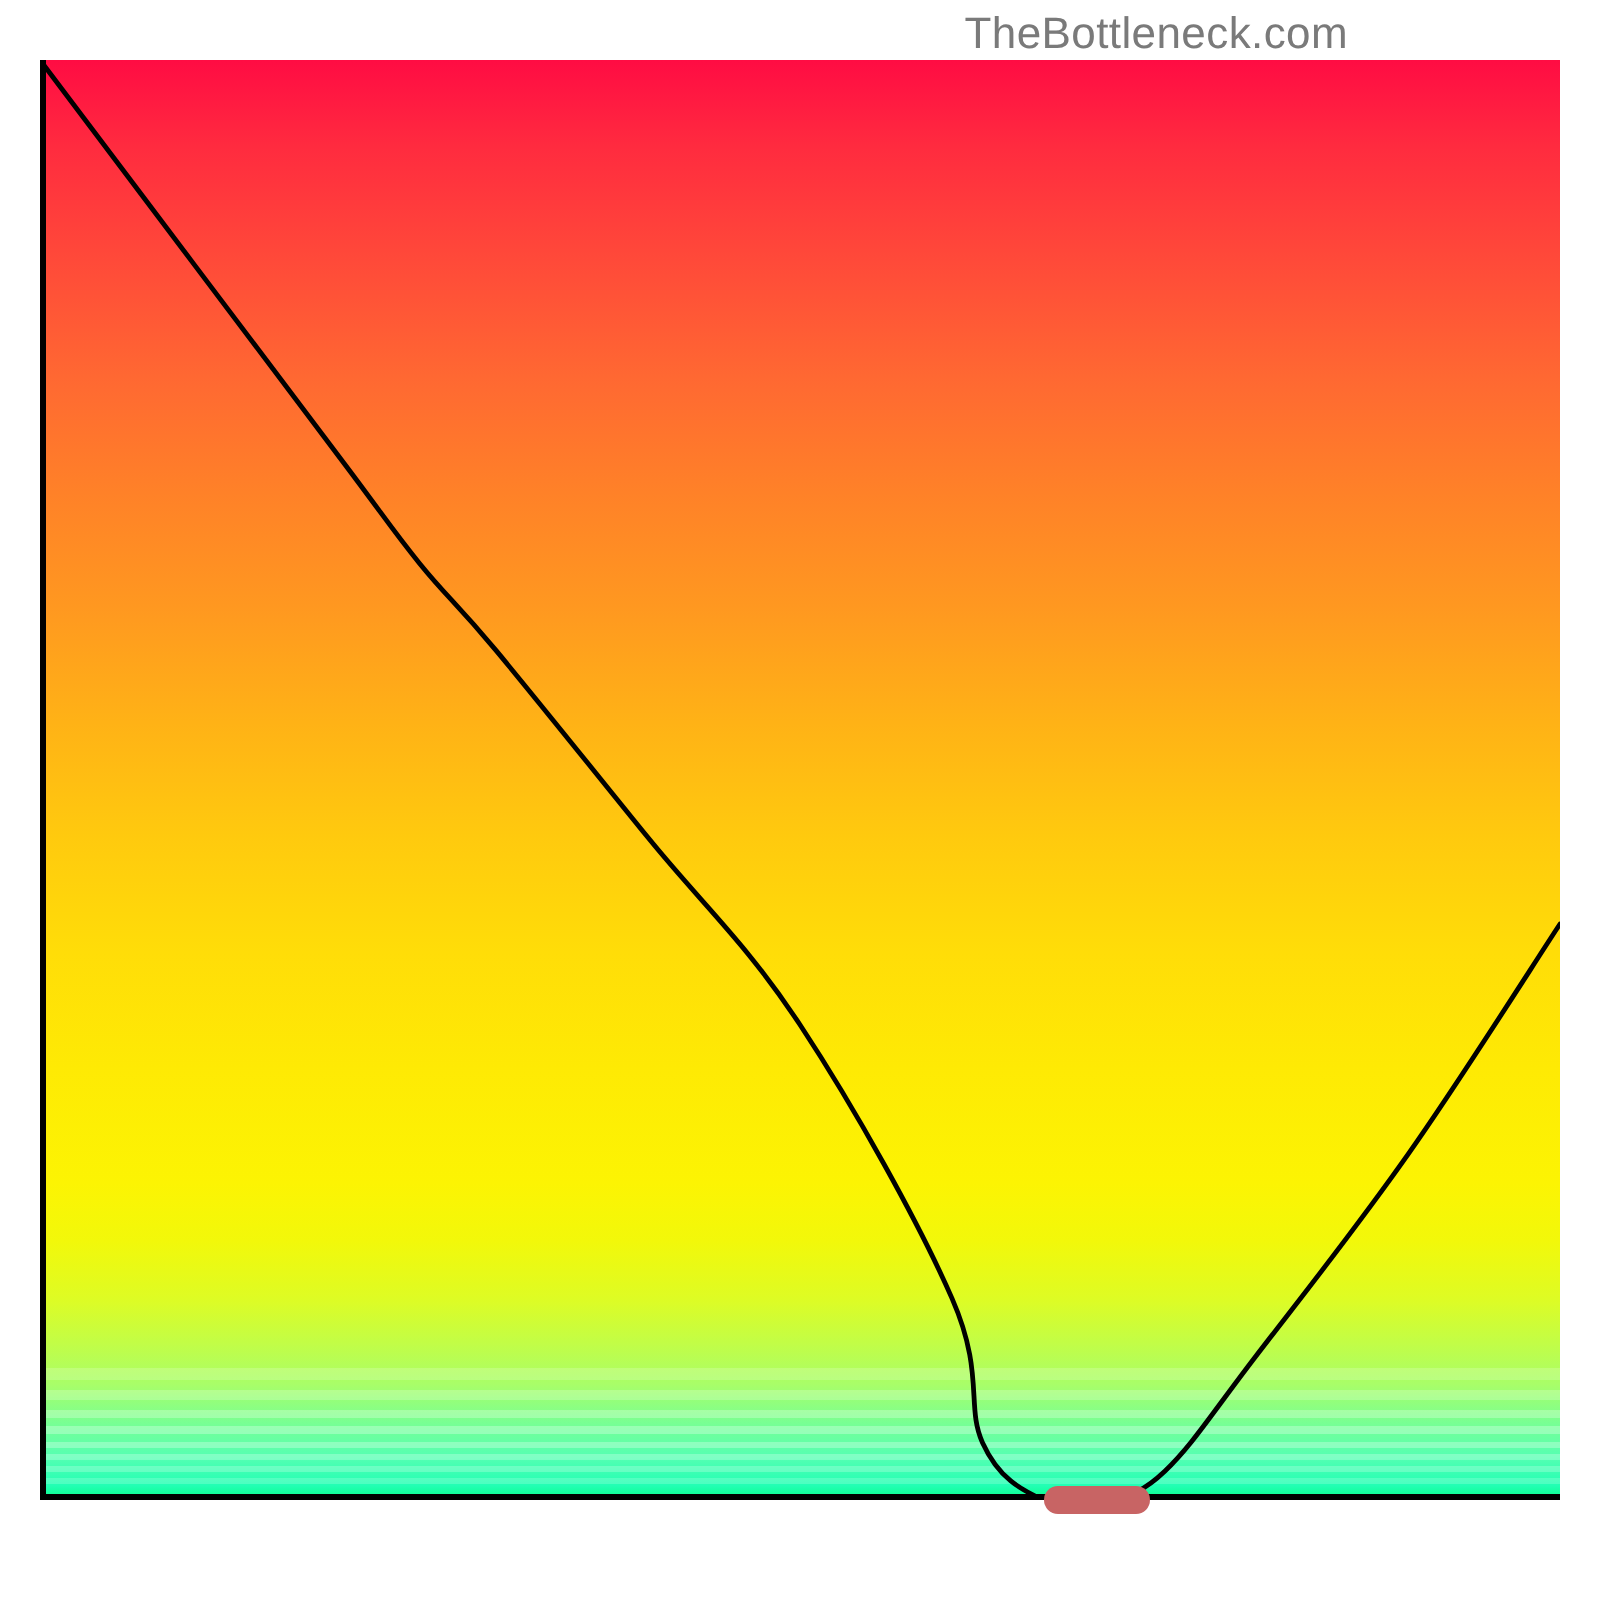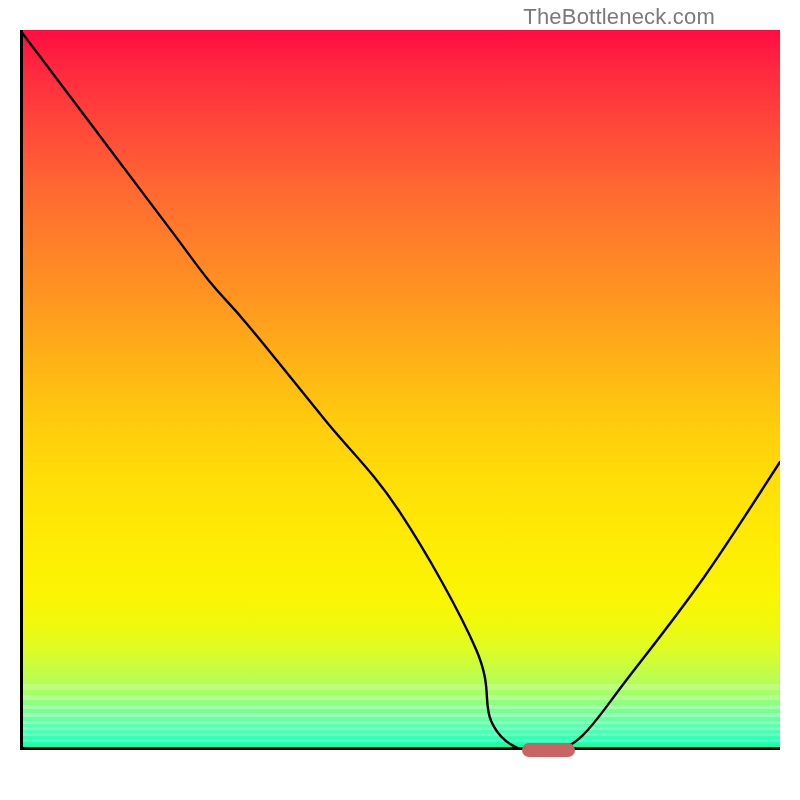--- a/index.html
+++ b/index.html
@@ -8,21 +8,20 @@
     width: 800px;
     height: 800px;
     background: #ffffff;
     font-family: Arial, Helvetica, sans-serif;
     overflow: hidden;
   }
   .wrap {
     position: relative;
     width: 684px;
     height: 800px;
-    padding-left: 41px;
   }
   .watermark {
     position: absolute;
     top: 4px;
     right: 10px;
     color: #7a7a7a;
     font-size: 22px;
     font-weight: 500;
     letter-spacing: 0.2px;
   }

